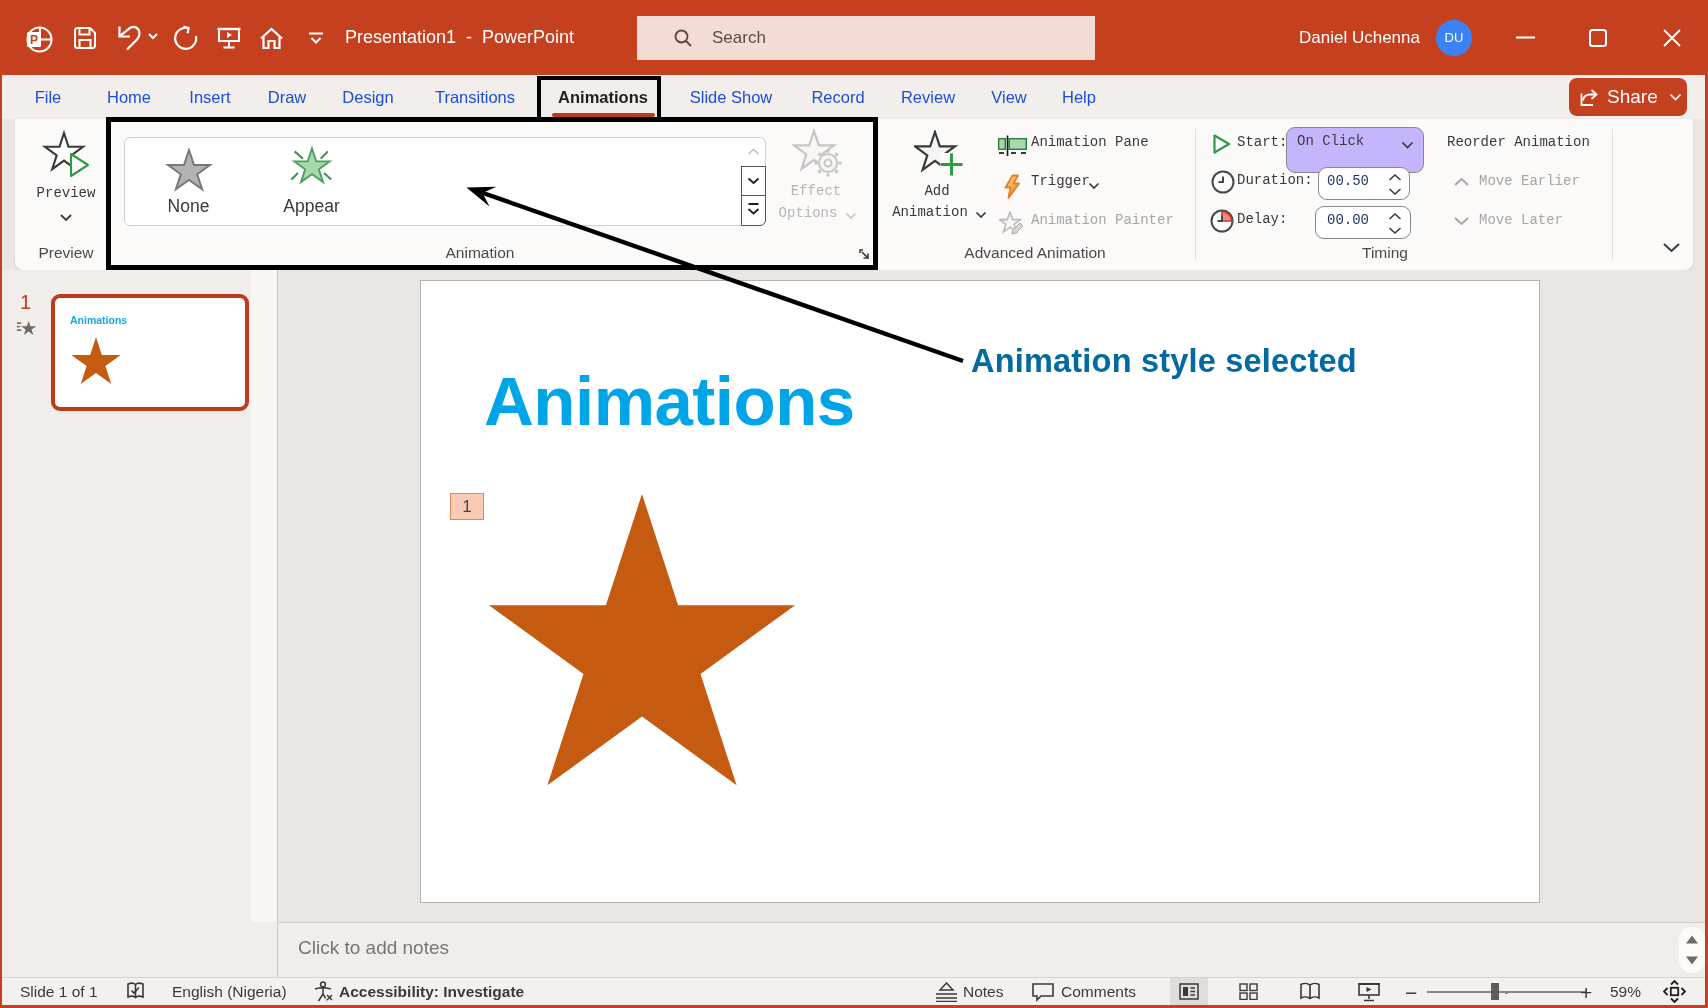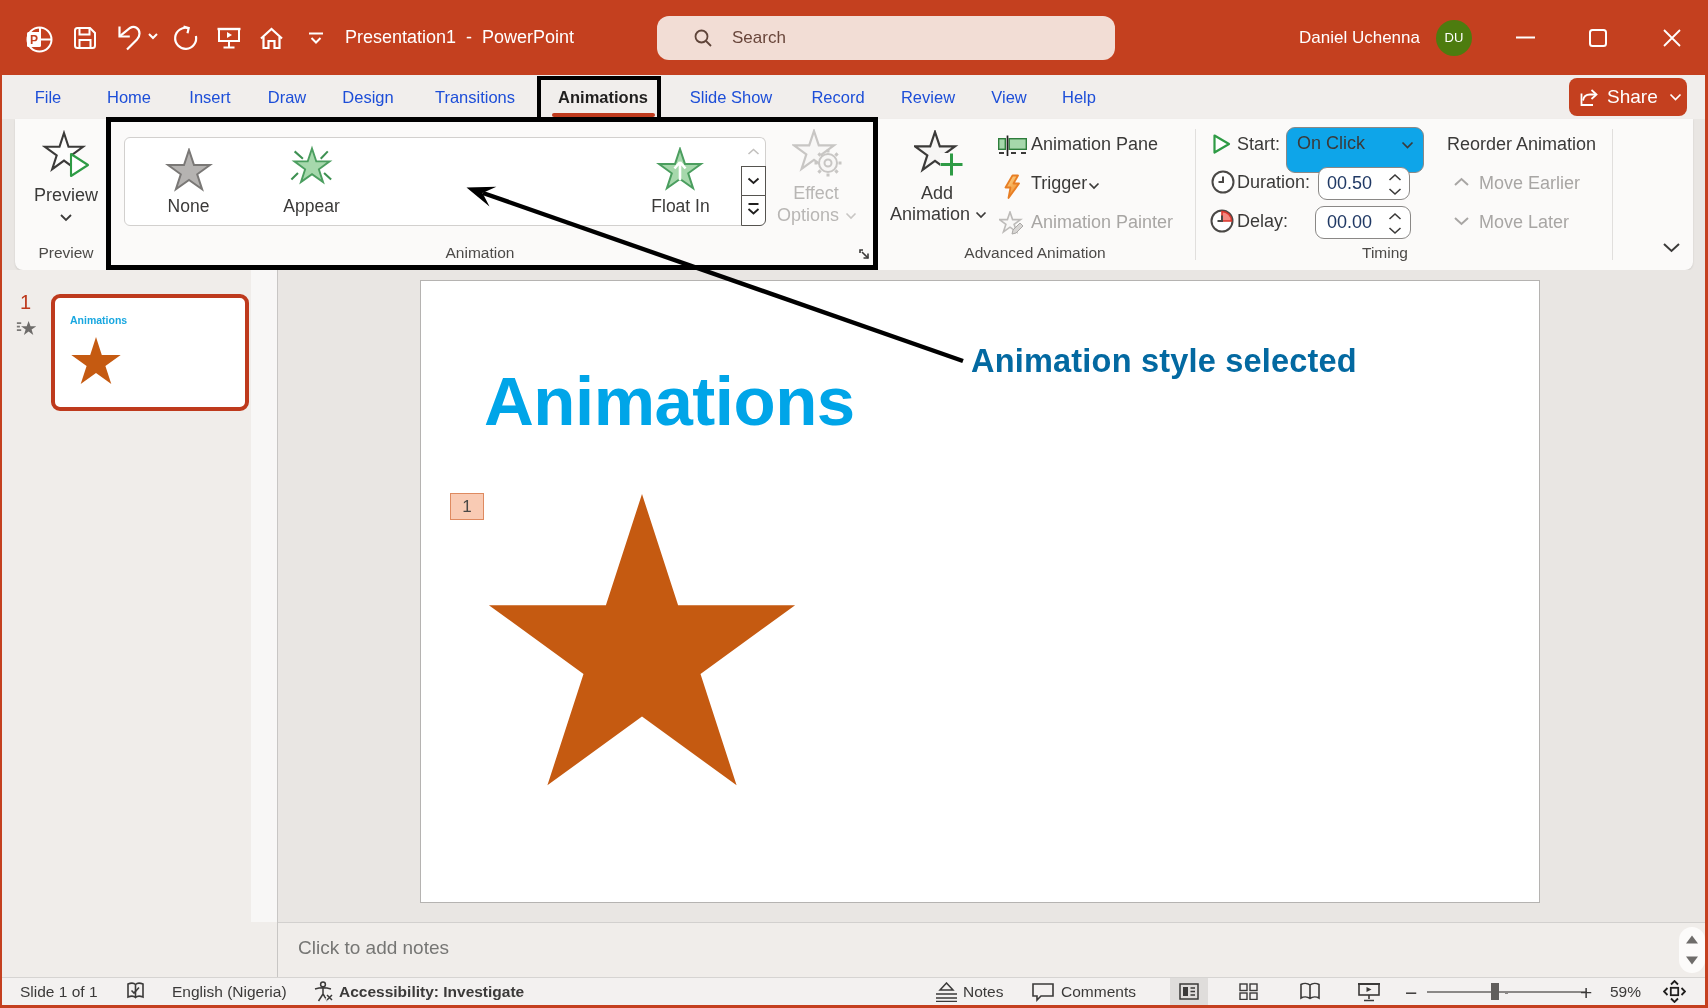--- a/index.html
+++ b/index.html
@@ -3,34 +3,34 @@
 <meta charset="utf-8">
 <style>
   * { margin:0; padding:0; box-sizing:border-box; }
   html,body { width:1708px; height:1008px; overflow:hidden; }
   body { font-family:"Liberation Sans", sans-serif; position:relative; background:#E9E6E3; }
   .abs { position:absolute; }
   
   #titlebar { left:0; top:0; width:1708px; height:75px; background:#C4401F; }
   .ticon { position:absolute; top:26px; }
   #apptitle { position:absolute; left:345px; top:0; height:75px; line-height:75px; color:#fff; font-size:18px; }
-  #searchbox { position:absolute; left:637px; top:16px; width:458px; height:44px; background:#F2DDD5; border-radius:12px;margin-left:20px; }
+  #searchbox { position:absolute; left:637px; top:16px; width:458px; height:44px; background:#F2DDD5; border-radius:0; }
   #searchbox .stext { position:absolute; left:75px; top:0; line-height:44px; color:#69463B; font-size:17px; }
   #username { position:absolute; left:1299px; top:0; height:89px; line-height:75px; color:#fff; font-size:17px; }
-  #avatar { position:absolute; left:1436px; top:20px; width:36px; height:36px; border-radius:50%; background:#4d7c0f; color:#fff; font-size:13px; text-align:center; line-height:36px; }
+  #avatar { position:absolute; left:1436px; top:20px; width:36px; height:36px; border-radius:50%; background:#3b82f6; color:#fff; font-size:13px; text-align:center; line-height:36px; }
   
   #menubar { left:0; top:75px; width:1708px; height:44px; background:#F1EEEC; }
   .mtab { position:absolute; top:0; height:44px; line-height:44px; font-size:16.5px; color:#1d4ed8; transform:translateX(-50%); }
   #tabunderline { position:absolute; left:552px; top:38px; width:103px; height:4px; background:#BE3A1D; border-radius:2px; }
   #sharebtn { position:absolute; left:1569px; top:3px; width:118px; height:38px; background:#C4401F; border-radius:8px; color:#fff; font-size:19px; }
   
   #ribbon { left:15px; top:119px; width:1678px; height:151px; background:#FBFAF9; border-radius:0 0 8px 8px; box-shadow:0 1px 2px rgba(0,0,0,0.12); }
   .gsep { position:absolute; top:10px; width:1px; height:131px; background:#E1DFDD; }
   .glabel { position:absolute; top:125px; font-size:15.5px; color:#4C4A48; transform:translateX(-50%); white-space:nowrap; }
-  .rtext { font-size:18px; color:#3B3A39; white-space:nowrap; }
+  .rtext { font-size:14px; color:#3B3A39; white-space:nowrap;font-family:Liberation Mono, monospace; }
   .gray { color:#B8B6B4; }
   
   #gallery { position:absolute; left:109px; top:18px; width:632px; height:89px; border:1px solid #D2D0CE; border-radius:6px 0 0 6px; background:#fff; }
   .gcell { position:absolute; top:0; width:123px; height:89px; }
   .gcell .glbl { position:absolute; left:0; right:0; top:58px; text-align:center; font-size:17.5px; color:#3B3A39; }
   
   #leftpanel { left:2px; top:270px; width:276px; height:707px; background:#F0EDEA; }
   #paneldivider { left:277px; top:270px; width:1px; height:707px; background:#C8C6C4; }
   #mainarea { left:278px; top:270px; width:1428px; height:652px; background:#E9E6E3; }
   #slide { left:420px; top:280px; width:1120px; height:623px; background:#fff; border:1px solid #B5B3B1; }
@@ -169,27 +169,20 @@
     </div>
     <div class="gcell" style="left:125px">
       <svg style="position:absolute;left:33px;top:4px" width="58" height="52" viewBox="0 0 58 56">
         <g stroke="#3E9152" stroke-width="2.2">
           <path d="M10.3 10.1 L19.2 18.1 M46 10.1 L38.4 18.1 M6.8 40.4 L13.9 33.3 M49.6 40.4 L42 33.3"></path>
         </g>
         <path d="M29 7 L33.6 20.8 L48 20.8 L36.4 29.4 L40.9 43.2 L29 34.6 L17.1 43.2 L21.6 29.4 L10 20.8 L24.4 20.8 Z" fill="#A6D8AC" stroke="#4B9E5F" stroke-width="2"></path>
       </svg>
       <div class="glbl">Appear</div>
     </div>
-    <div class="gcell" style="left:494px">
-      <svg style="position:absolute;left:37px;top:9px" width="48" height="46" viewBox="0 0 48 46">
-        <path d="M24 2 L29 17 L45 17 L32.2 26.3 L37.1 41.3 L24 32 L10.9 41.3 L15.8 26.3 L3 17 L19 17 Z" fill="#A6D8AC" stroke="#4B9E5F" stroke-width="2"></path>
-        <path d="M24 17 L24 33 M24 15 L18.5 21.5 M24 15 L29.5 21.5" fill="none" stroke="#fff" stroke-width="2.6"></path>
-      </svg>
-      <div class="glbl">Float In</div>
-    </div>
   </div>
   <div class="glabel" style="left:465px">Animation</div>
 
   <div style="position:absolute;left:726px;top:18px;width:25px;height:89px">
     <div style="position:absolute;left:0;top:0;width:25px;height:30px;background:#fff;border:1px solid #D2D0CE;border-left:none;border-radius:0 6px 0 0"></div>
     <svg style="position:absolute;left:6px;top:11px" width="13" height="8" viewBox="0 0 13 8">
         <path d="M1.5 6 l5 -4.5 l5 4.5" fill="none" stroke="#C2C0BE" stroke-width="1.6"></path>
       </svg>
     <div style="position:absolute;left:0;top:29px;width:25px;height:30px;background:#fff;border:1.5px solid #55534F"></div>
     <svg style="position:absolute;left:6px;top:40px" width="13" height="8" viewBox="0 0 13 8">
@@ -254,21 +247,21 @@
     <path d="M11 1 L13.6 8.6 L21.5 8.6 L15.1 13.3 L17.6 20.9 L11 16.2 L4.4 20.9 L6.9 13.3 L0.5 8.6 L8.4 8.6 Z" fill="#F8F7F6" stroke="#BDBBB9" stroke-width="1.6"></path>
     <path d="M14 19 L21 12 L24 15 L17 22 L13 23 Z" fill="#D8D6D4" stroke="#AAA8A6" stroke-width="1"></path>
   </svg>
   <div class="rtext gray" style="position:absolute;left:1016px;top:93px;color:#A8A6A4">Animation Painter</div>
   <div class="gsep" style="left:1180px"></div>
 
   <svg style="position:absolute;left:1197px;top:14px" width="20" height="22" viewBox="0 0 20 22">
       <path d="M2.5 2.5 L17 11 L2.5 19.5 Z" fill="#fff" stroke="#2E9B45" stroke-width="2.2" stroke-linejoin="round"></path>
     </svg>
   <div class="rtext" style="position:absolute;left:1222px;top:15px">Start:</div>
-  <div style="position:absolute;left:1271px;top:8px;width:138px;height:46px;border:1px solid #8A8886;border-radius:9px;background:#0ea5e9">
+  <div style="position:absolute;left:1271px;top:8px;width:138px;height:46px;border:1px solid #8A8886;border-radius:9px;background:#c4b5fd">
     <span class="rtext" style="position:absolute;left:10px;top:5px">On Click</span>
     <svg style="position:absolute;left:114px;top:13px" width="13" height="9" viewBox="0 0 13 9">
         <path d="M1.5 1.5 l5 5 l5 -5" fill="none" stroke="#3B3A39" stroke-width="1.7"></path>
       </svg>
   </div>
   <svg style="position:absolute;left:1196px;top:51px" width="24" height="24" viewBox="0 0 24 24">
     <circle cx="12" cy="12" r="10.5" fill="#fff" stroke="#4A4846" stroke-width="2"></circle>
     <path d="M12 6.5 L12 12 L7.5 12" fill="none" stroke="#4A4846" stroke-width="2"></path>
   </svg>
   <div class="rtext" style="position:absolute;left:1222px;top:53px">Duration:</div>

